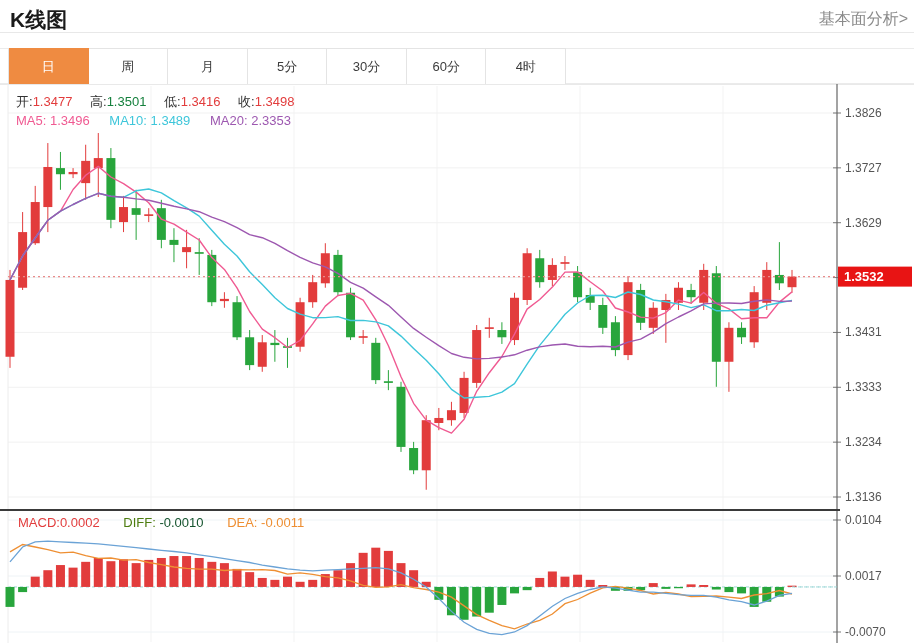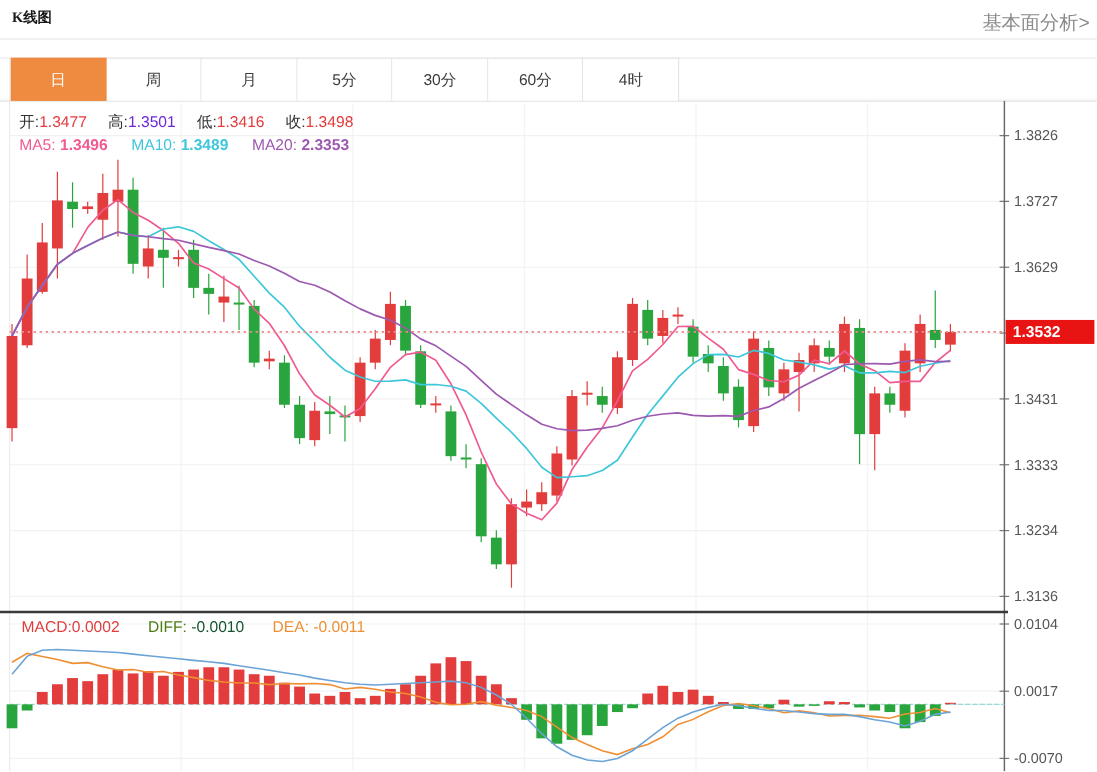--- a/index.html
+++ b/index.html
@@ -1,37 +1,37 @@
 <!DOCTYPE html>
 <html><head>
 <meta charset="utf-8">
 <style>
   * { margin:0; padding:0; box-sizing:border-box; }
   html,body { width:914px; height:643px; background:#fff; overflow:hidden;
               font-family:"Liberation Sans","DejaVu Sans",sans-serif; }
   .page { position:relative; width:914px; height:643px; background:#fff; }
 
-  .page-title { position:absolute; left:10px; top:6px; font-size:12px; font-weight:bold; color:#1a1a1a;font-family:Liberation Serif, serif; }
+  .page-title { position:absolute; left:10px; top:6px; font-size:21px; font-weight:bold; color:#1a1a1a; }
   .top-link  { position:absolute; right:6px; top:9px; font-size:16px; color:#8a8a8a; cursor:pointer; }
   .hline     { position:absolute; left:0; width:914px; height:0; border-top:1px solid #e8e8e8; }
 
   .tabs-strip { position:absolute; left:0; top:48px; width:914px; height:36px;
                 border-top:1px solid #ebebeb; border-bottom:1px solid #ebebeb; }
   .tabs { position:absolute; left:8px; top:-1px; width:558px; height:37px; display:flex;
           border-left:1px solid #e4e4e4; }
   .tab  { flex:1; display:flex; align-items:center; justify-content:center;
           font-size:13px; color:#3c3c3c; background:#fff; border-right:1px solid #e4e4e4;
           border-top:1px solid #e4e4e4; border-bottom:1px solid #e4e4e4; cursor:pointer; }
   .tab.active { color:#fff; border-color:transparent; }
 
   .overlay { position:absolute; pointer-events:none; white-space:nowrap; font-size:13px; }
   .ohlc-row { left:16px; top:93px; color:#333; }
   .ohlc-row .v { margin-right:14px; }
   .ma-row   { left:16px; top:113px; }
-  .ma-row .v { margin-right:16px;font-weight:bold; }
+  .ma-row .v { margin-right:16px; }
   .macd-row { left:18px; top:515px; }
   .macd-row .v { margin-right:20px; }
 
   svg text { font-family:"Liberation Sans","DejaVu Sans",sans-serif; }
 </style>
 </head>
 <body>
 
 <div class="page">
 
@@ -306,21 +306,21 @@
       </g>
       <g>
         <line x1="8" y1="276.6173913043485" x2="837" y2="276.6173913043485" stroke="#e98b8b" stroke-width="1.4" stroke-dasharray="2,3"></line>
         <rect x="838" y="266.6173913043485" width="74" height="20" fill="#e81414"></rect>
         <text x="844" y="281.1173913043485" fill="#fff" font-size="13" font-weight="bold">1.3532</text>
       </g>
     </svg>
 
   <div class="overlay ohlc-row">
     <span class="l">开:</span><span class="v" style="color:#e23c3c">1.3477</span>
-    <span class="l">高:</span><span class="v" style="color:#6d28d9">1.3501</span>
+    <span class="l">高:</span><span class="v" style="color:#15803d">1.3501</span>
     <span class="l">低:</span><span class="v" style="color:#e23c3c">1.3416</span>
     <span class="l">收:</span><span class="v" style="color:#e23c3c">1.3498</span>
   </div>
 
   <div class="overlay ma-row">
     <span style="color:#f05a92">MA5:</span> <span class="v" style="color:#f05a92">1.3496</span>
     <span style="color:#3ec6da">MA10:</span> <span class="v" style="color:#3ec6da">1.3489</span>
     <span style="color:#9d58b0">MA20:</span> <span class="v" style="color:#9d58b0">2.3353</span>
   </div>
 

